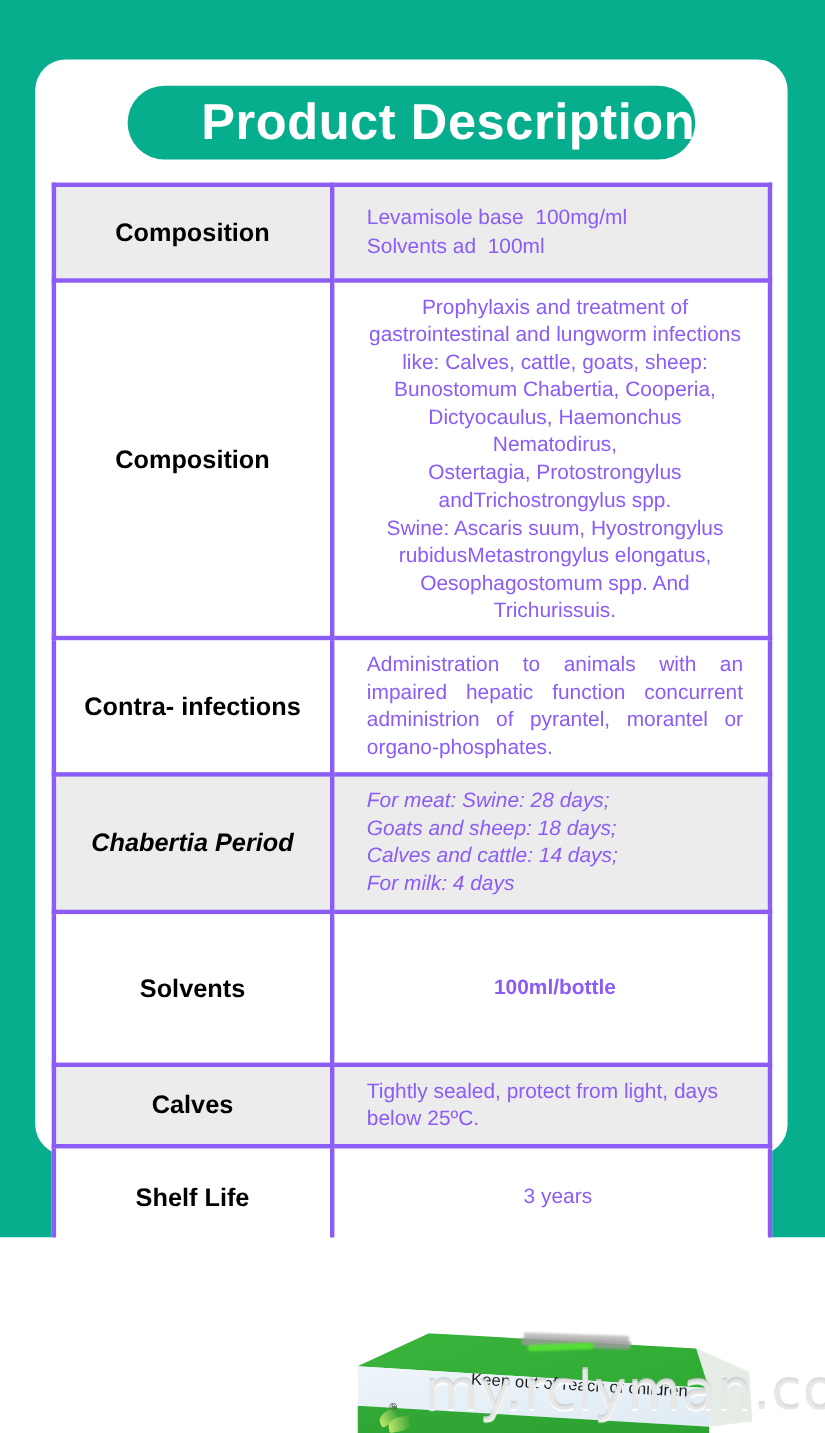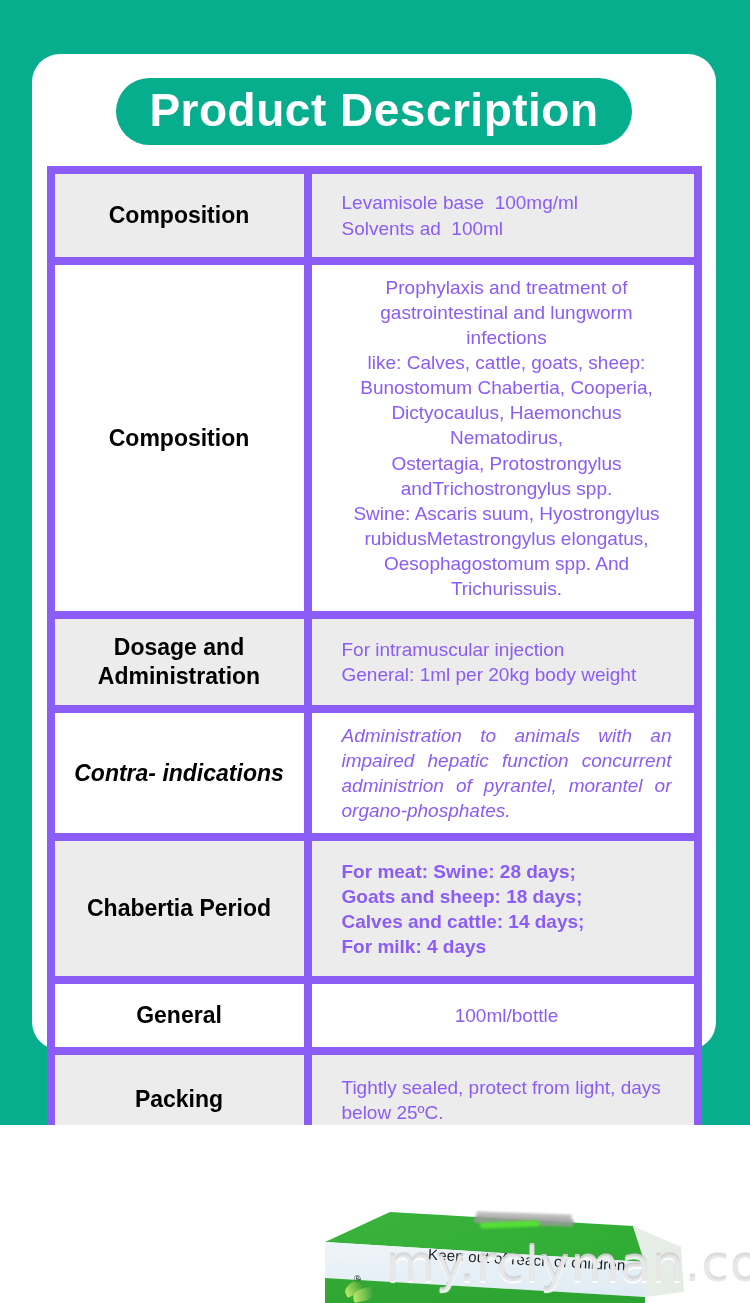--- a/index.html
+++ b/index.html
@@ -13,34 +13,34 @@
     position:relative;width:750px;height:1125px;
     background:#07ae8e;
   }
   .card{
     position:absolute;left:32px;top:54px;width:684px;height:996px;
     background:#ffffff;border-radius:28px;
   }
   .pill{
     width:516px;height:67px;margin:24px auto 0;
     background:#07ae8e;border-radius:34px;
-    display:flex;align-items:center;justify-content:center;
+    display:flex;align-items:center;justify-content:flex-end;
   }
   .pill-text{
     color:#ffffff;font-size:46px;font-weight:700;letter-spacing:.5px;
     line-height:1;padding-bottom:4px;
   }
   
   table.spec{
     border-collapse:collapse;table-layout:fixed;
     width:655px;margin:21px auto 0;
     background:#ffffff;
   }
   table.spec td{
-    border:8px solid #8b5cf6;
+    border:4px solid #8b5cf6;
     vertical-align:middle;
   }
   td.lbl{
     width:247px;text-align:center;
     font-weight:700;font-size:23px;color:#000;
     line-height:1.25;white-space:pre-line;
   }
   td.val{
     padding:10px 22px 10px 30px;
     font-size:19px;color:#8b5cf6;line-height:1.32;
@@ -143,43 +143,37 @@
 like: Calves, cattle, goats, sheep:
 Bunostomum Chabertia, Cooperia,
 Dictyocaulus, Haemonchus Nematodirus,
 Ostertagia, Protostrongylus
 andTrichostrongylus spp.
 Swine: Ascaris suum, Hyostrongylus
 rubidusMetastrongylus elongatus,
 Oesophagostomum spp. And
 Trichurissuis.</td>
         </tr>
-        <tr class="gray">
-          <td class="lbl">Dosage and
-Administration</td>
-          <td class="val">For intramuscular injection
-General: 1ml per 20kg body weight</td>
-        </tr>
-        <tr class="white">
-          <td class="lbl">Contra- indications</td>
+        <tr class="white">
+          <td class="lbl">Contra- infections</td>
           <td class="val justify">Administration to animals with an impaired hepatic function concurrent administrion of pyrantel, morantel or organo-phosphates.</td>
         </tr>
         <tr class="gray">
           <td class="lbl">Chabertia Period</td>
           <td class="val">For meat: Swine: 28 days;
 Goats and sheep: 18 days;
 Calves and cattle: 14 days;
 For milk: 4 days</td>
         </tr>
         <tr class="white">
-          <td class="lbl">General</td>
+          <td class="lbl">Solvents</td>
           <td class="val">100ml/bottle</td>
         </tr>
         <tr class="gray">
-          <td class="lbl">Packing</td>
+          <td class="lbl">Calves</td>
           <td class="val">Tightly sealed, protect from light, days below 25ºC.</td>
         </tr>
         <tr class="white">
           <td class="lbl">Shelf Life</td>
           <td class="val"> 3 years</td>
         </tr>
       </tbody>
     </table>
 
   </div>

